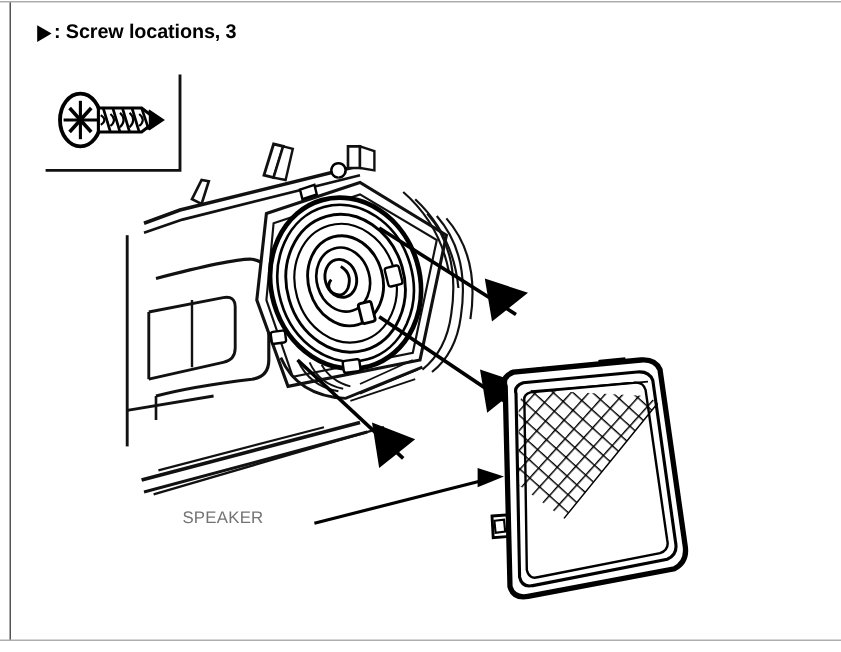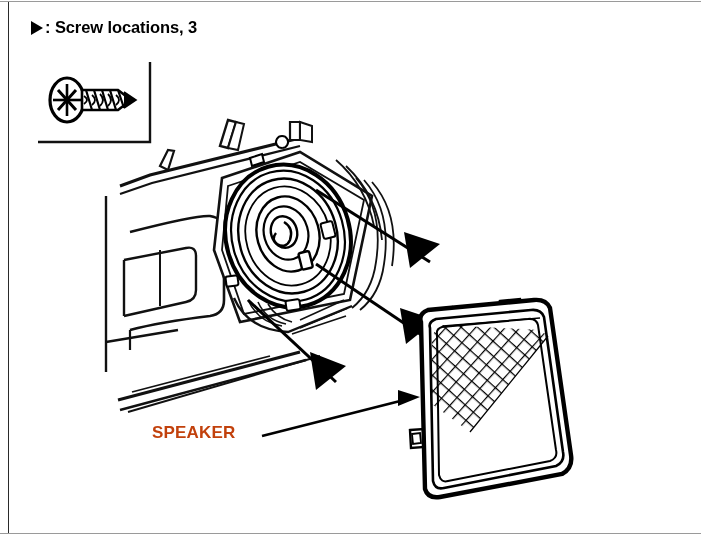--- a/index.html
+++ b/index.html
@@ -53,24 +53,24 @@
   .legend-text {
     font-size: 16.5px;
     font-weight: bold;
     color: #000;
     letter-spacing: -0.1px;
   }
   .label-speaker-cover {
     position: absolute;
     left: 152px;
     top: 423px;
-    font-size: 17px;
-    font-weight: bold;
+    font-size: 14px;
+    font-weight: normal;
     line-height: 1.18;
-    color: #c2410c;
+    color: #737373;
     letter-spacing: 0.2px;
   }
   svg.art {
     position: absolute;
     left: 0;
     top: 0;
     width: 701px;
     height: 543px;
   }
 </style>

